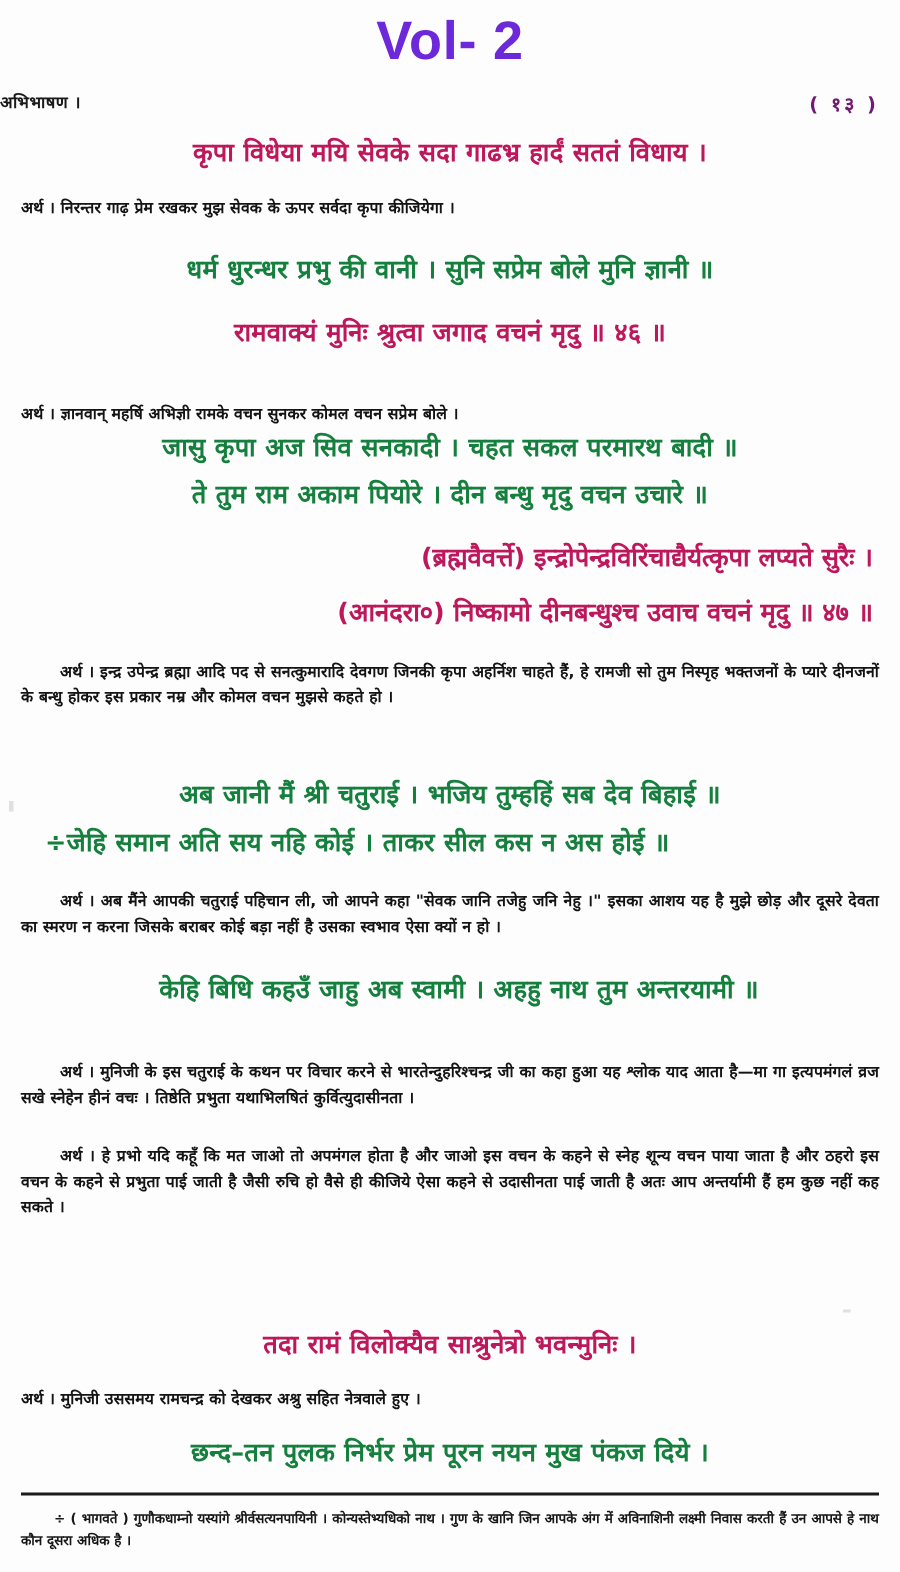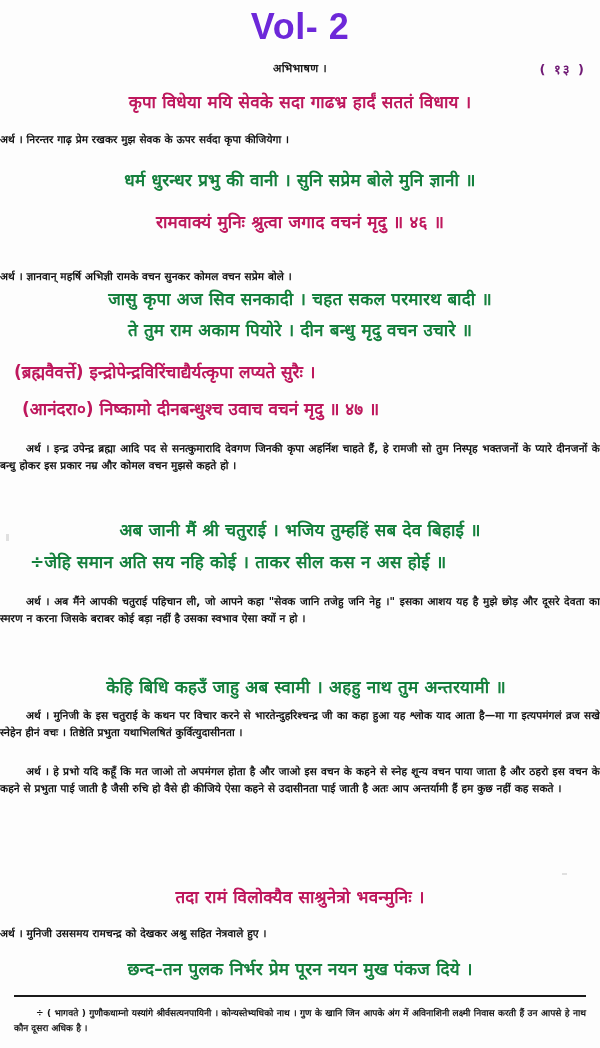--- a/index.html
+++ b/index.html
@@ -40,21 +40,21 @@
     position: absolute;
     top: 60px;
     left: 0;
     width: 100%;
     height: 22px;
   }
   .runhead-title {
     position: absolute;
     left: 0;
     width: 100%;
-    text-align: center;
+    text-align: left;
     font-size: 11px;
     font-weight: bold;
     color: #1a1a1a;
     letter-spacing: 0.3px;
   }
   .runhead-pageno {
     position: absolute;
     right: 14px;
     top: 0px;
     font-size: 13px;
@@ -91,32 +91,32 @@
   .sloka {
     font-size: 17px;
     font-weight: bold;
     line-height: 1.45;
     text-align: center;
     padding: 0 18px;
     letter-spacing: 0.2px;
     color: #be185d;
   }
   .sloka-left {
-    text-align: left;
+    text-align: right;
     padding-left: 14px;
     letter-spacing: 0px;
   }
 
   
   .prose {
     font-size: 10.5px;
     font-weight: bold;
     line-height: 1.62;
     text-align: justify;
-    padding: 0 0;
+    padding: 0 14px;
     color: #141414;
     letter-spacing: 0.1px;
   }
   .prose.indent { text-indent: 26px; }
   .prose.noindent { text-indent: 0; }
 
   
   .foot-rule {
     position: absolute;
     left: 14px;
@@ -169,21 +169,21 @@
   <div class="blk sloka sloka-left" style="top:360px;">(ब्रह्मवैवर्त्ते) इन्द्रोपेन्द्रविरिंचाद्यैर्यत्कृपा      लप्यते      सुरैः ।</div>
   <div class="blk sloka sloka-left" style="top:397px;padding-left:22px;">(आनंदरा०) निष्कामो   दीनबन्धुश्च   उवाच वचनं   मृदु ॥ ४७ ॥</div>
 
   <div class="blk prose indent" style="top:440px;">अर्थ । इन्द्र उपेन्द्र ब्रह्मा आदि पद से सनत्कुमारादि देवगण जिनकी कृपा अहर्निश  चाहते हैं, हे रामजी सो तुम निस्पृह भक्तजनों के प्यारे दीनजनों के बन्धु होकर इस प्रकार नम्र और कोमल वचन मुझसे कहते हो ।</div>
 
   <div class="blk verse" style="top:518px;">अब जानी मैं श्री चतुराई । भजिय तुम्हहिं सब देव बिहाई ॥</div>
   <div class="blk verse verse-left" style="top:550px;">÷जेहि समान अति सय नहि कोई । ताकर सील कस न अस होई ॥</div>
 
   <div class="blk prose indent" style="top:593px;">अर्थ । अब मैंने आपकी चतुराई पहिचान ली, जो आपने कहा "सेवक जानि तजेहु जनि नेहु ।" इसका आशय यह है मुझे छोड़ और दूसरे देवता का स्मरण न करना जिसके बराबर कोई बड़ा नहीं है  उसका स्वभाव ऐसा क्यों न हो ।</div>
 
-  <div class="blk verse" style="top:675px;padding-left:26px;">केहि बिधि कहउँ जाहु अब स्वामी ।  अहहु नाथ तुम अन्तरयामी ॥</div>
+  <div class="blk verse" style="top:648px;padding-left:26px;">केहि बिधि कहउँ जाहु अब स्वामी ।  अहहु नाथ तुम अन्तरयामी ॥</div>
 
   <div class="blk prose indent" style="top:707px;">अर्थ । मुनिजी के इस चतुराई के कथन पर विचार करने से भारतेन्दुहरिश्चन्द्र जी का कहा हुआ यह श्लोक याद आता है—मा गा इत्यपमंगलं व्रज सखे स्नेहेन हीनं वचः ।  तिष्ठेति प्रभुता यथाभिलषितं कुर्वित्युदासीनता ।</div>
 
   <div class="blk prose indent" style="top:763px;">अर्थ । हे प्रभो यदि कहूँ कि मत जाओ तो अपमंगल होता है और जाओ इस वचन के कहने से स्नेह शून्य वचन पाया जाता है और ठहरो इस वचन के कहने से प्रभुता पाई जाती है जैसी रुचि हो वैसे ही कीजिये ऐसा कहने से उदासीनता पाई जाती है अतः आप अन्तर्यामी हैं हम कुछ नहीं कह सकते ।</div>
 
 
   <div class="blk sloka" style="top:885px;">तदा रामं   विलोक्यैव  साश्रुनेत्रो   भवन्मुनिः ।</div>
 
   <div class="blk prose noindent" style="top:925px;">अर्थ । मुनिजी उससमय रामचन्द्र को देखकर अश्रु सहित नेत्रवाले हुए ।</div>
 

